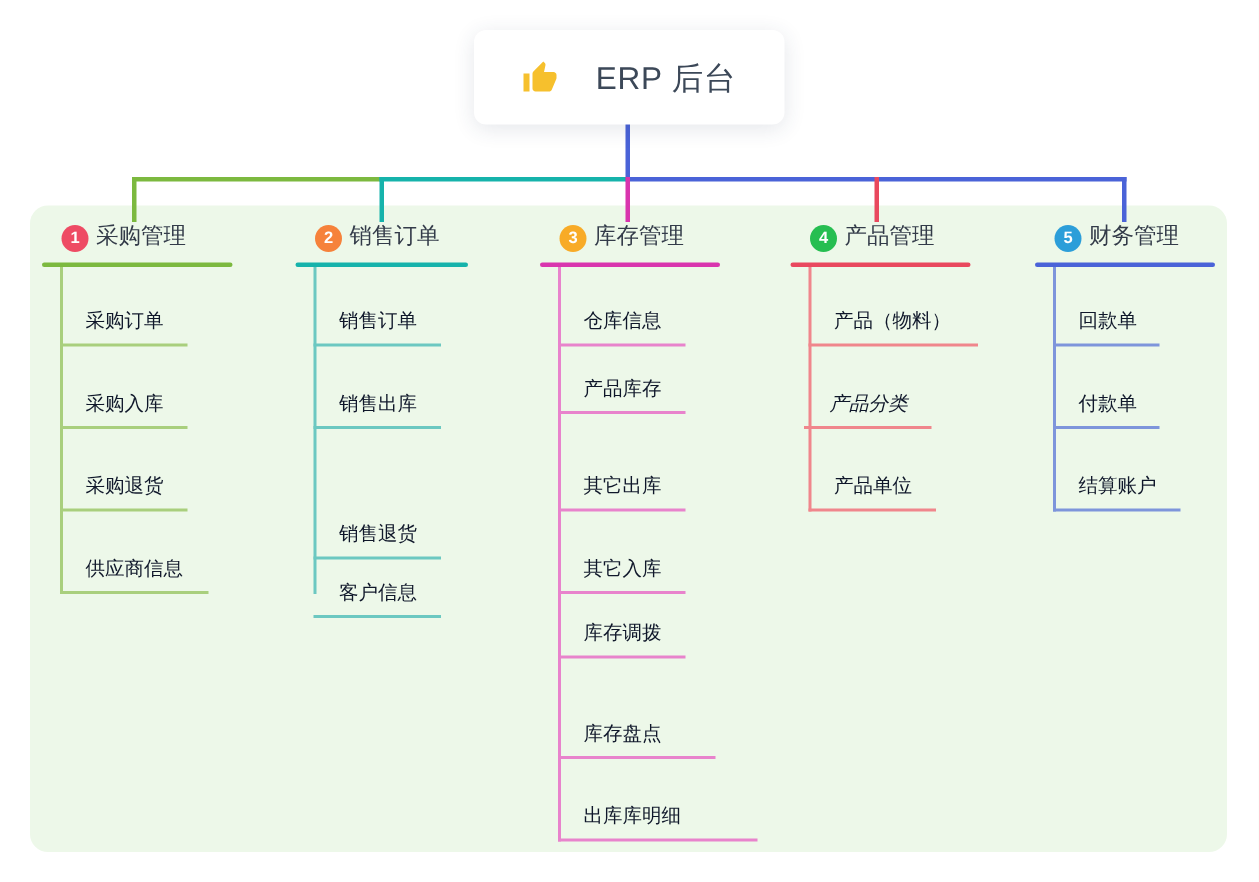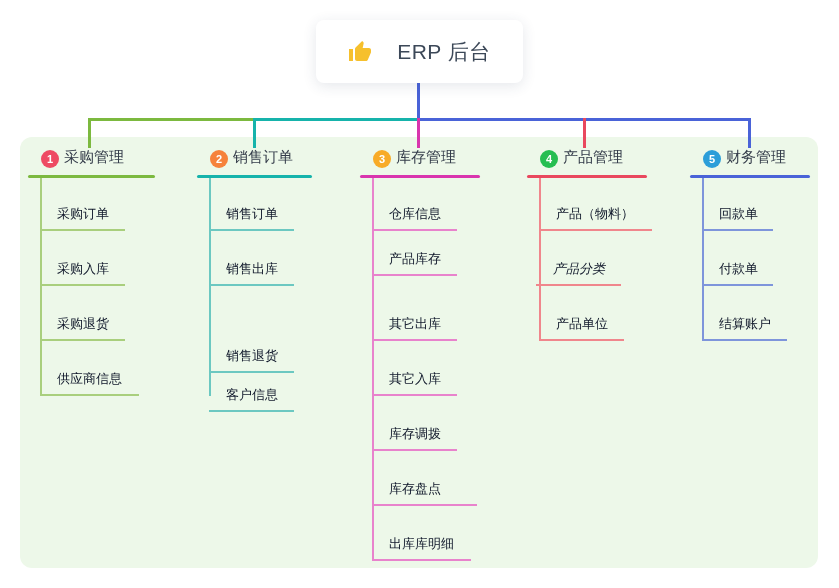--- a/index.html
+++ b/index.html
@@ -118,29 +118,29 @@
         <div class="leaf-underline" style="background: rgb(232, 131, 204);"></div>
       </div>
       <div class="leaf" style="left: 372px; top: 317px; width: 85px;">
         <div class="leaf-label">其它出库</div>
         <div class="leaf-underline" style="background: rgb(232, 131, 204);"></div>
       </div>
       <div class="leaf" style="left: 372px; top: 372px; width: 85px;">
         <div class="leaf-label">其它入库</div>
         <div class="leaf-underline" style="background: rgb(232, 131, 204);"></div>
       </div>
-      <div class="leaf" style="left: 372px; top: 427px; width: 85px;">
+      <div class="leaf" style="left: 372px; top: 415px; width: 85px;">
         <div class="leaf-label">库存调拨</div>
         <div class="leaf-underline" style="background: rgb(232, 131, 204);"></div>
       </div>
       <div class="leaf" style="left: 372px; top: 482px; width: 85px; padding-left: 20px;">
         <div class="leaf-label">库存盘点</div>
         <div class="leaf-underline" style="background: rgb(232, 131, 204);"></div>
       </div>
-      <div class="leaf" style="left: 372px; top: 537px; width: 99px;">
+      <div class="leaf" style="left: 372px; top: 537px; width: 99px; padding-left: 34px;">
         <div class="leaf-label">出库库明细</div>
         <div class="leaf-underline" style="background: rgb(232, 131, 204);"></div>
       </div>
       <div class="branch-head" style="left: 527px; width: 120px;">
         <span class="badge" style="background: rgb(38, 190, 81);">4</span>
         <span class="head-label">产品管理</span>
         <div class="head-underline" style="background: rgb(233, 72, 94);"></div>
       </div>
       <div class="spine" style="left: 539px; top: 178px; height: 163px; background: rgb(240, 134, 140);"></div>
       <div class="leaf" style="left: 539px; top: 207px; width: 113px;">

